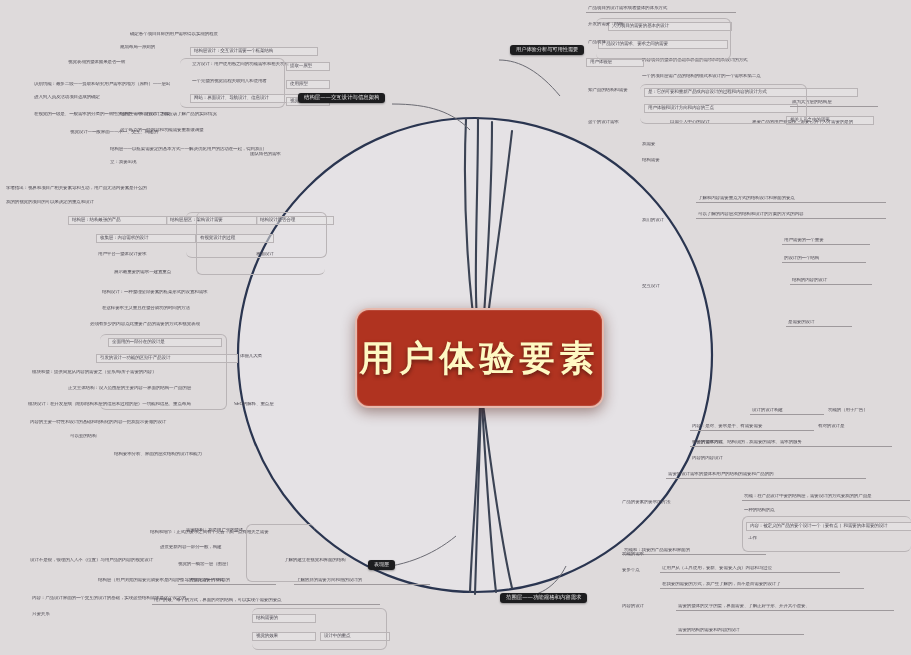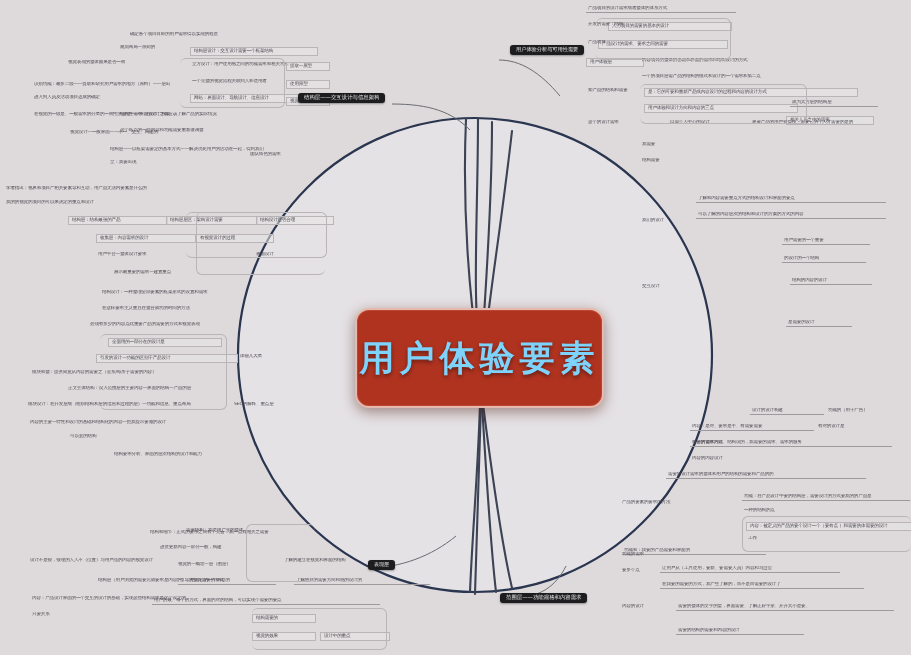--- a/index.html
+++ b/index.html
@@ -49,21 +49,21 @@
   #root-node{
     position:absolute;
     left:355px;top:308px;width:245px;height:96px;
     background:#b03320;
     border:2px solid #e7b9ad;
     border-radius:14px;
     box-shadow:0 4px 14px rgba(70,20,10,.45), inset 0 0 0 1px rgba(255,255,255,.10);
     display:flex;align-items:center;justify-content:center;
   }
   #root-label{
-    color:#7dd3fc;
+    color:#fef9c3;
     font-size:35px;
     font-weight:700;
     letter-spacing:5px;
     text-shadow:0 2px 4px rgba(0,0,0,.45);
     font-family:Liberation Serif, serif;
   }
 
   
   #watermark{
     position:absolute;left:611px;top:22px;width:274px;height:45px;

